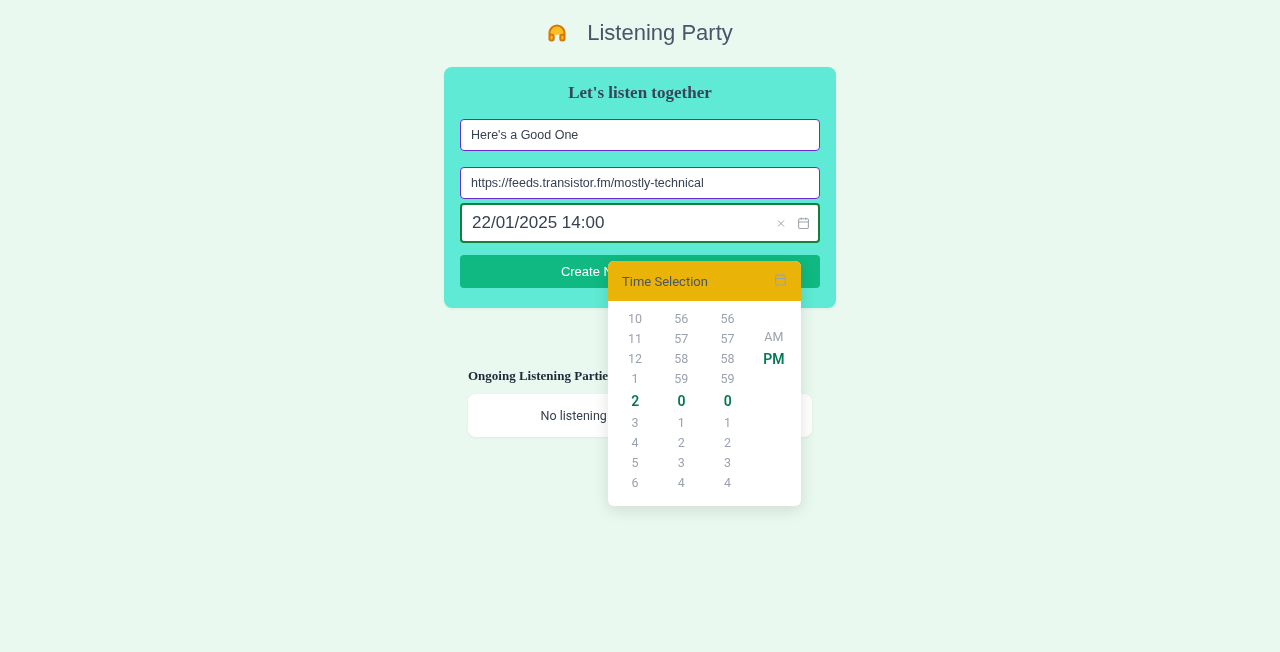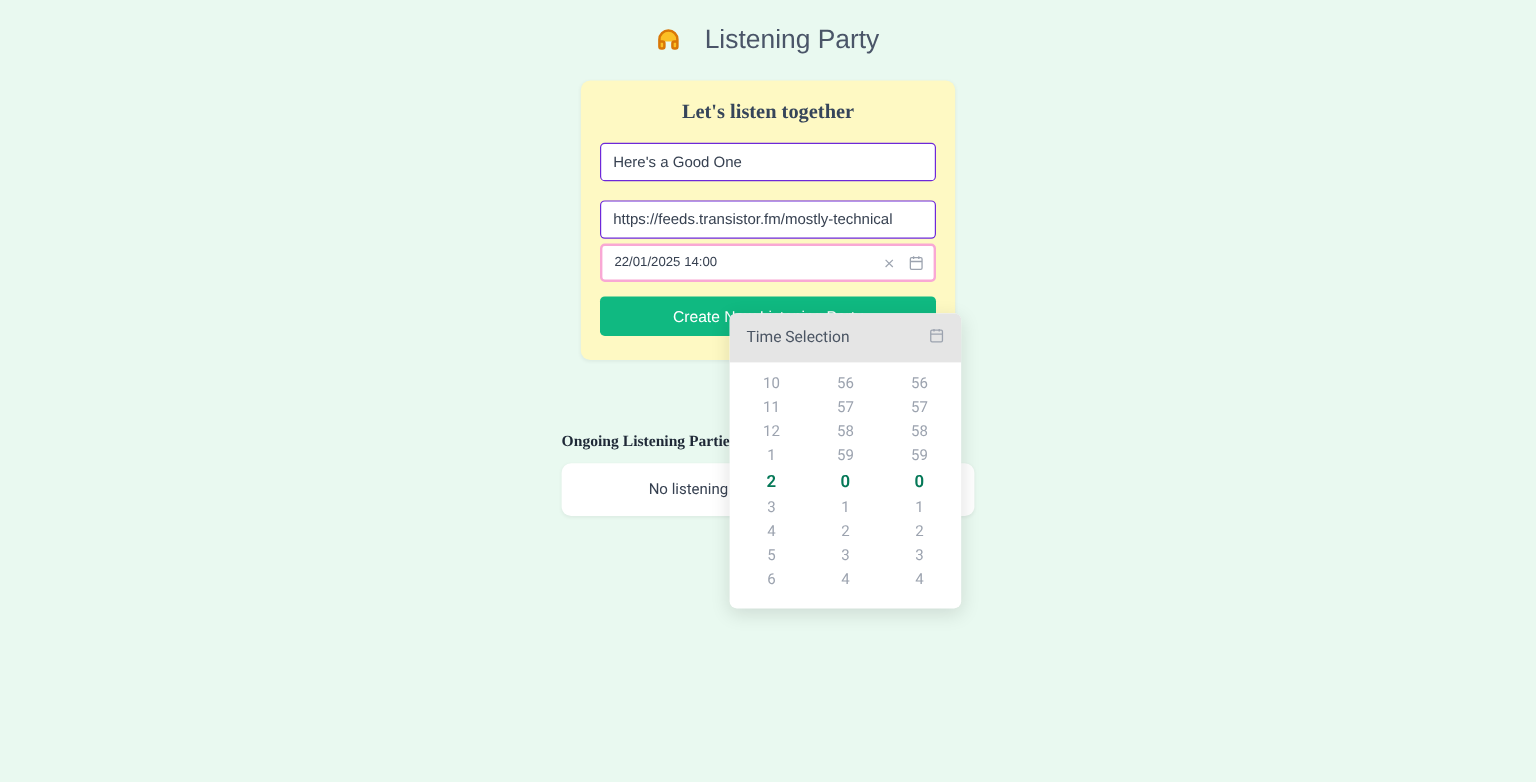--- a/index.html
+++ b/index.html
@@ -33,23 +33,23 @@
       height: 20px;
     }
     
     .logo-text {
       font-family: 'Comic Sans MS', cursive, sans-serif;
       font-size: 22px;
       color: #4a5568;
     }
     
     .card {
-      background: #fef9c3;
+      background: #5eead4;
       border-radius: 8px;
-      width: 312px;
+      width: 392px;
       margin: 0 auto;
       padding: 16px 16px 20px 16px;
       box-shadow: 0 1px 3px rgba(0,0,0,0.05);
     }
     
     .card-title {
       text-align: center;
       font-family: Georgia, serif;
       font-size: 17px;
       font-weight: 600;
@@ -79,23 +79,23 @@
     }
     
     .date-input-wrapper {
       position: relative;
       margin-bottom: 12px;
     }
     
     .date-input {
       width: 100%;
       padding: 8px 10px;
-      border: 2px solid #f9a8d4;
+      border: 2px solid #15803d;
       border-radius: 4px;
-      font-size: 11px;
+      font-size: 17px;
       color: #374151;
       outline: none;
       padding-right: 60px;
     }
     
     .date-input-icons {
       position: absolute;
       right: 10px;
       top: 50%;
       transform: translateY(-50%);
@@ -127,21 +127,21 @@
       background: white;
       border-radius: 6px;
       box-shadow: 0 4px 16px rgba(0,0,0,0.12);
       width: 193px;
       left: 608px;
       top: 261px;
       overflow: hidden;
     }
     
     .time-picker-header {
-      background: #e5e5e5;
+      background: #eab308;
       padding: 12px 14px;
       display: flex;
       justify-content: space-between;
       align-items: center;
       font-size: 13px;
       color: #4b5563;
     }
     
     .time-picker-body {
       display: flex;
@@ -284,20 +284,31 @@
           <div class="time-item">56</div>
           <div class="time-item">57</div>
           <div class="time-item">58</div>
           <div class="time-item">59</div>
           <div class="time-item selected">0</div>
           <div class="time-item">1</div>
           <div class="time-item">2</div>
           <div class="time-item">3</div>
           <div class="time-item">4</div>
         </div>
+      <div class="time-column" id="ampm-col">
+          <div class="time-item"></div>
+          <div class="time-item"></div>
+          <div class="time-item"></div>
+          <div class="time-item">AM</div>
+          <div class="time-item selected">PM</div>
+          <div class="time-item"></div>
+          <div class="time-item"></div>
+          <div class="time-item"></div>
+          <div class="time-item"></div>
+        </div>
     </div>
   </div>
 
   <div class="ongoing-section">
     <div class="ongoing-title">Ongoing Listening Parties</div>
     <div class="ongoing-card">No listening parties started yet... 😿</div>
   </div>
 </div>
 
 </body></html>

